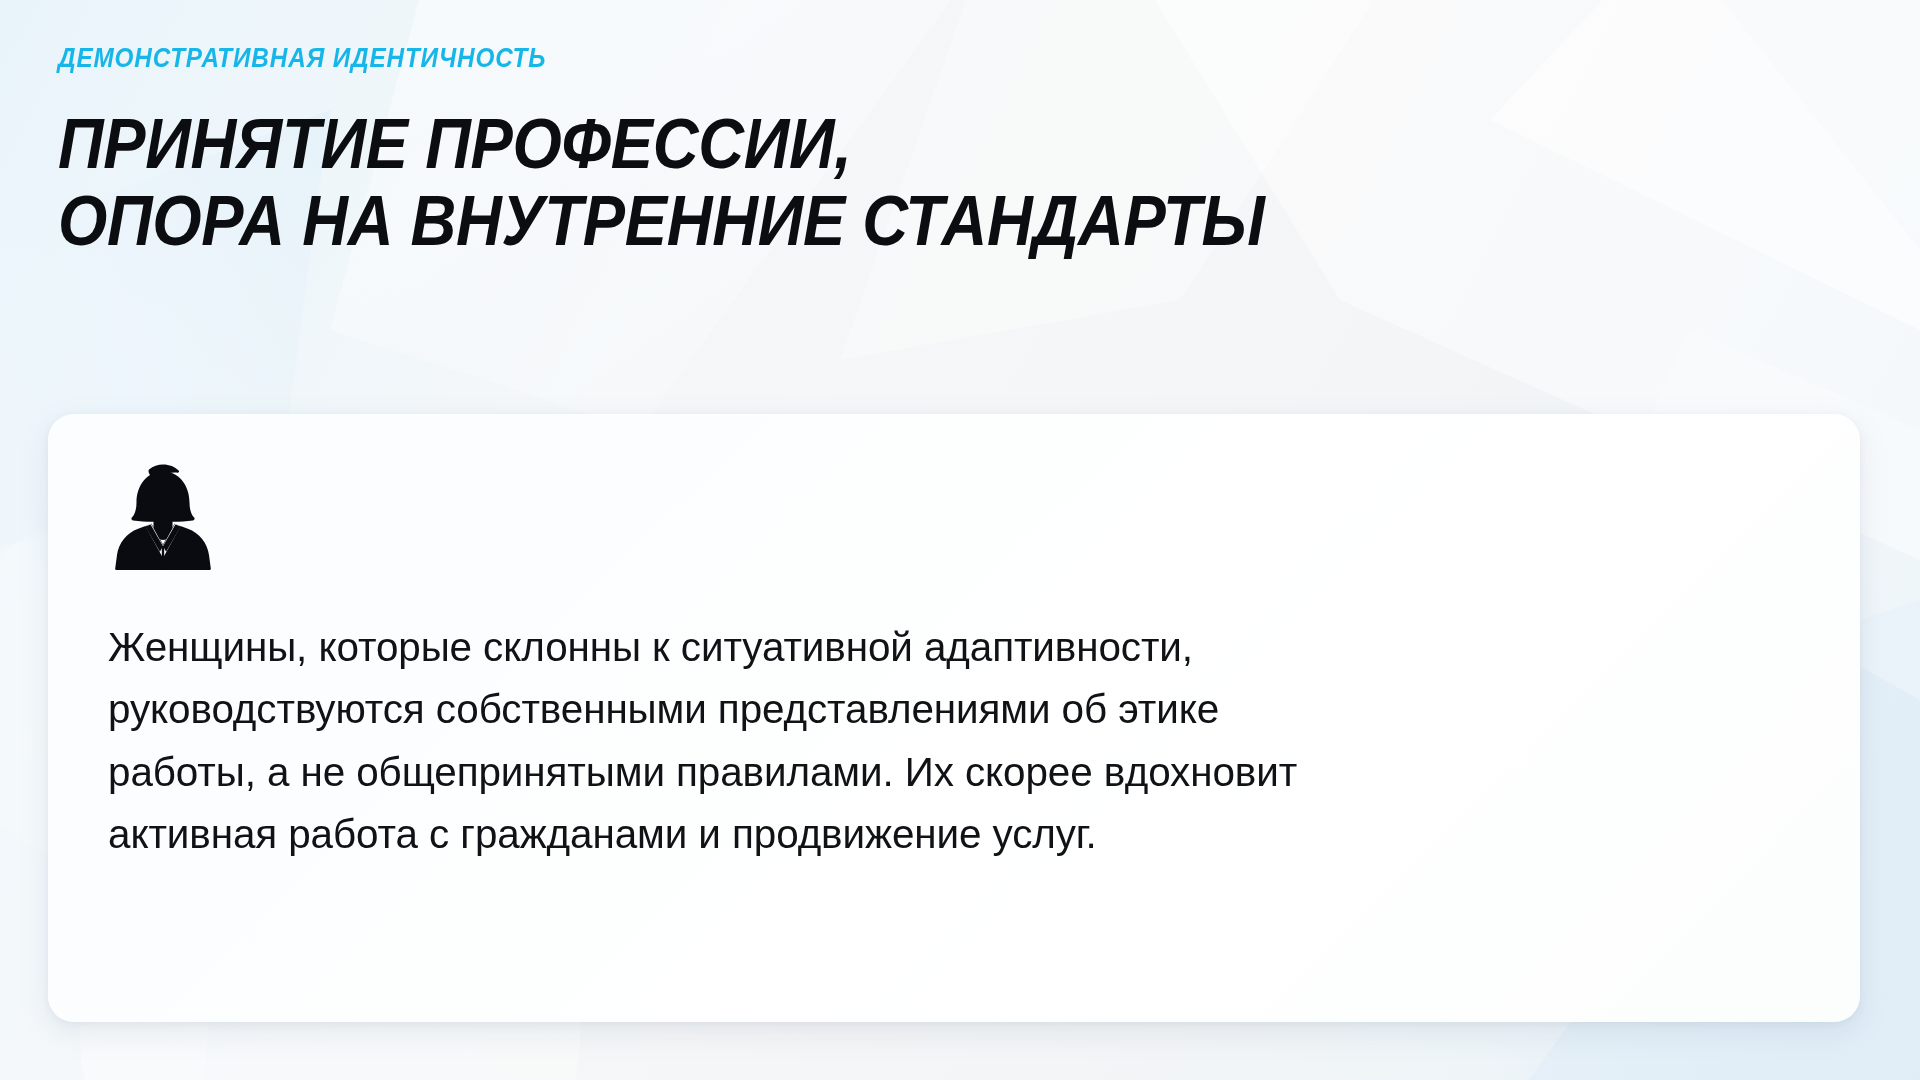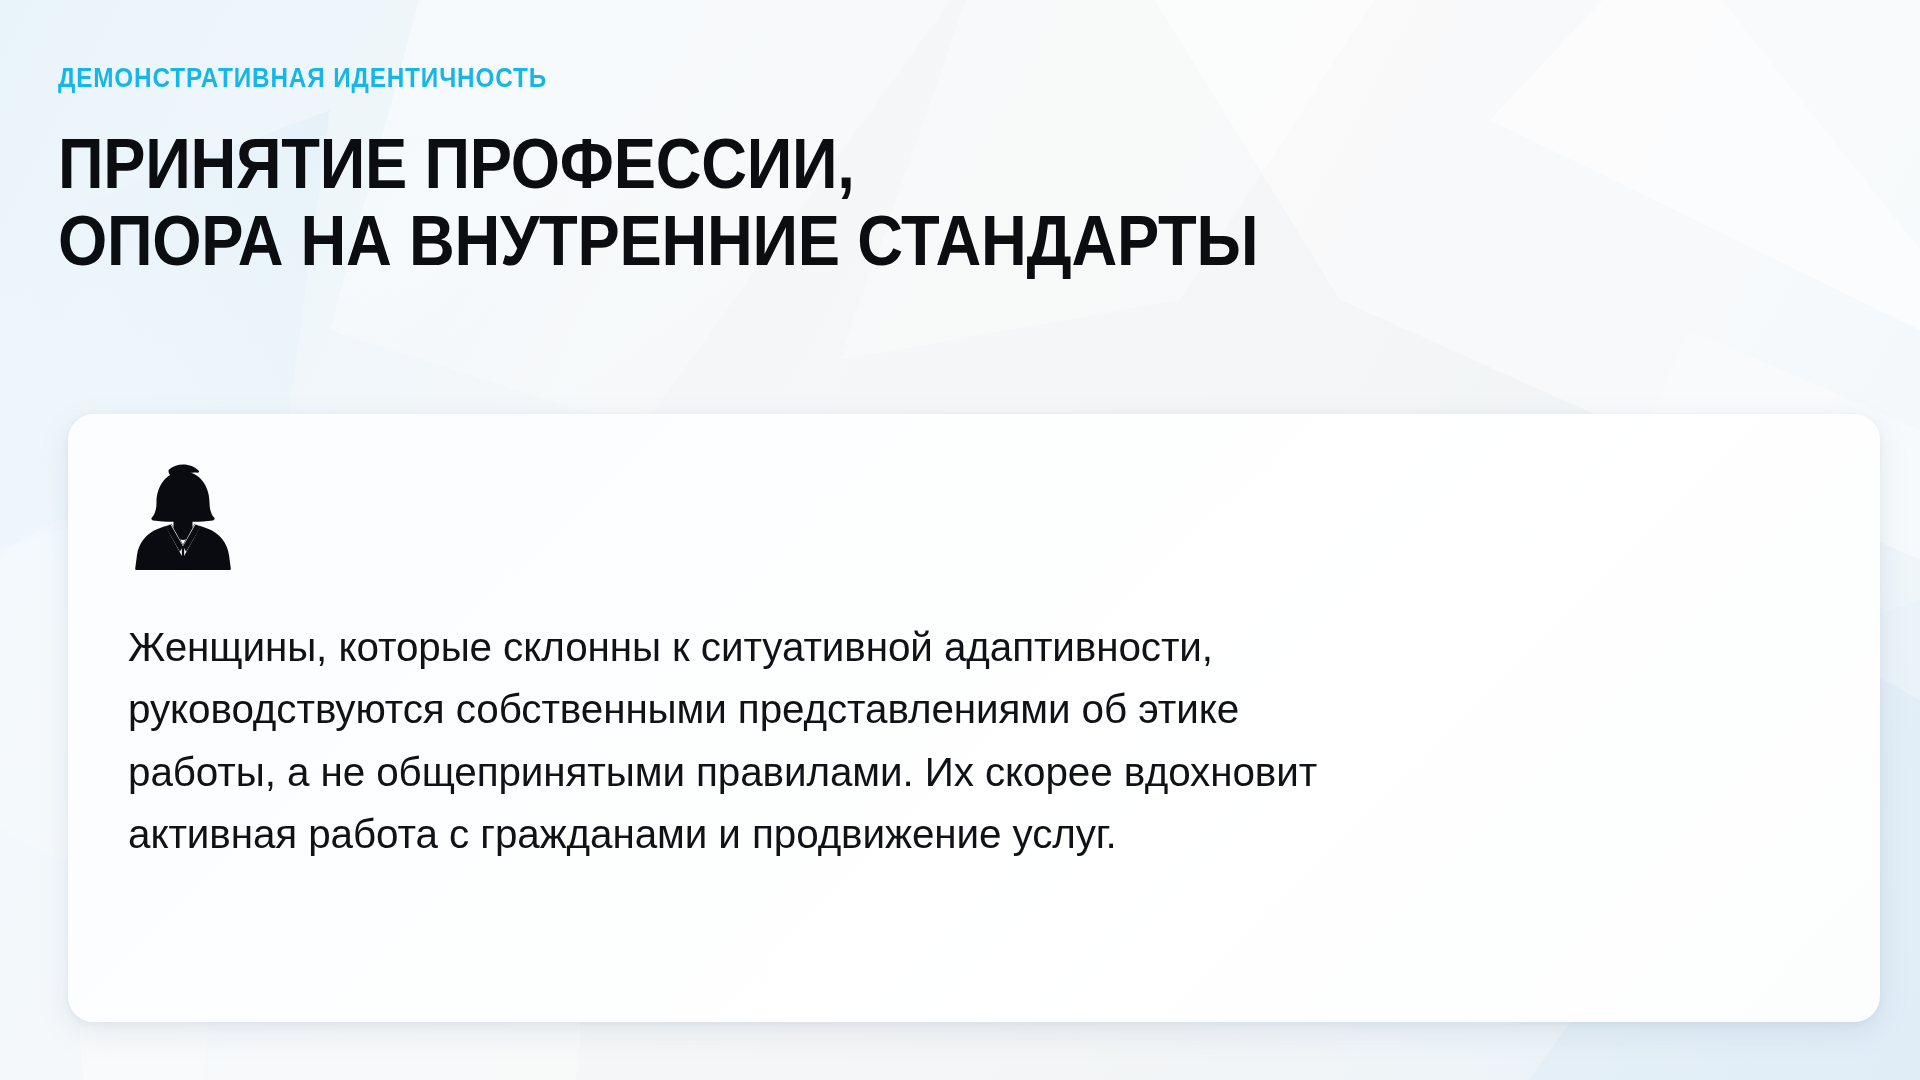--- a/index.html
+++ b/index.html
@@ -27,22 +27,23 @@
   }
 
   
   .bg-layer { position:absolute; inset:0; overflow:hidden; pointer-events:none; }
   .bg-layer svg { position:absolute; inset:0; width:100%; height:100%; display:block; }
 
   
   .header {
     position:absolute;
     left:58px;
-    top:64px;
+    top:44px;
     width:1700px;
+    font-style:italic;
   }
 
   .eyebrow {
     font-size:27px;
     font-weight:700;
     letter-spacing:0.035em;
     line-height:1.05;
     color:#17b6e8;
     text-transform:uppercase;
     transform:scaleX(0.90);
@@ -59,21 +60,21 @@
     letter-spacing:-0.004em;
     text-transform:uppercase;
     transform:scaleX(0.905);
     transform-origin:left center;
   }
   .headline .hl-line { display:block; white-space:nowrap; }
 
   
   .card {
     position:absolute;
-    left:68px;
+    left:48px;
     top:414px;
     width:1812px;
     height:608px;
     background:
       linear-gradient(135deg, #fbfdfe 0%, #fdfefe 38%, #ffffff 62%, #fcfdfd 100%);
     border-radius:26px;
     box-shadow:
       0 10px 30px rgba(110,135,160,0.14),
       0 2px 7px rgba(110,135,160,0.09);
   }

